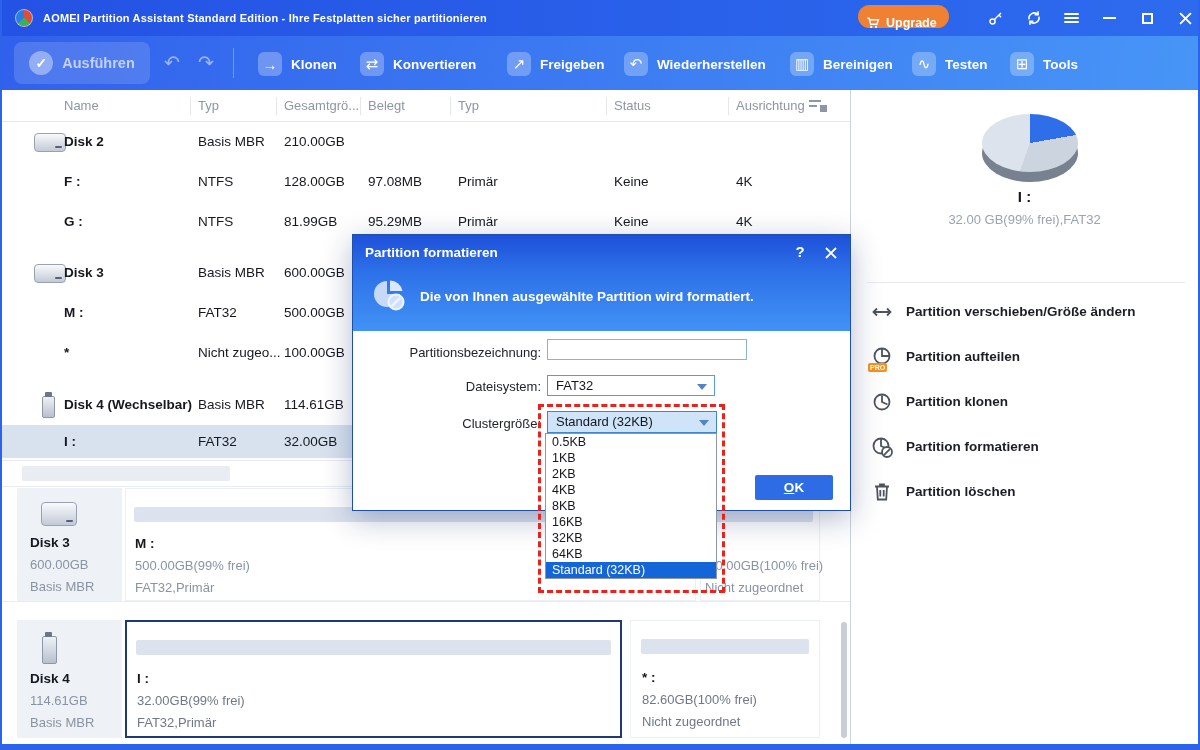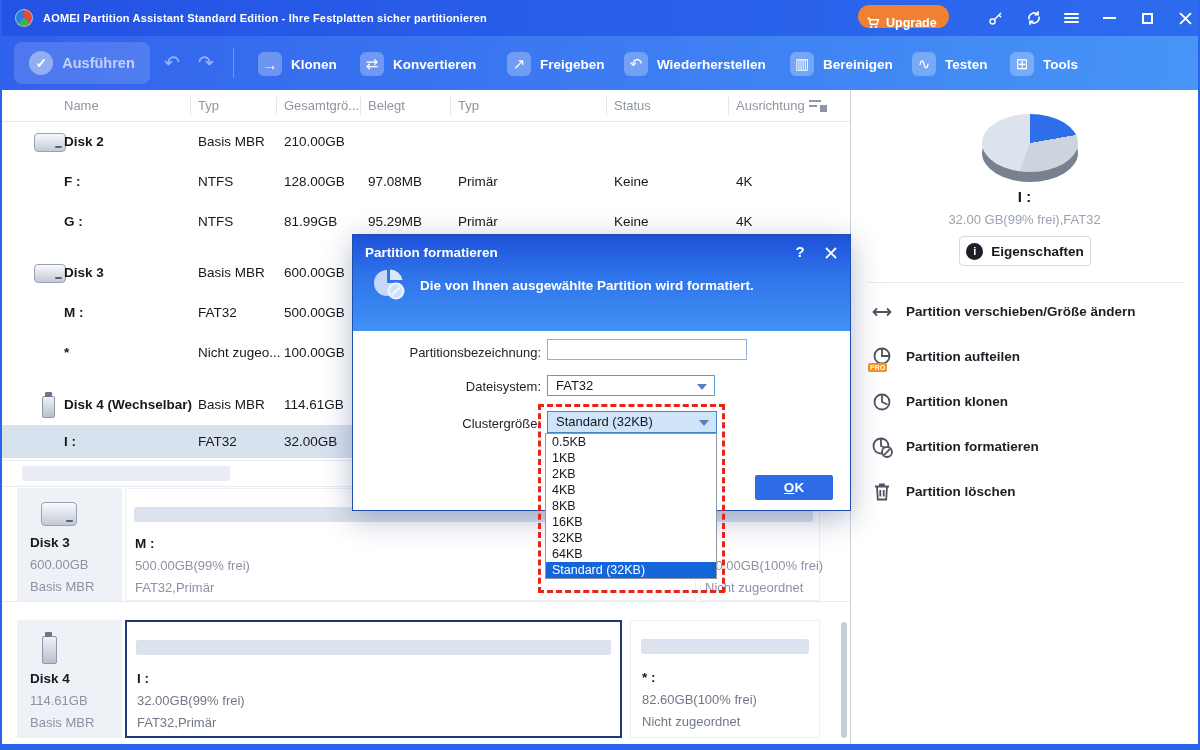--- a/index.html
+++ b/index.html
@@ -86,21 +86,21 @@
   .chev { position:absolute; right:14px; font-size:20px; color:#9aa3b0; font-weight:bold; top:50%; transform:translateY(-58%); }
 
   
   .dialog { position:absolute; left:350px; top:234px; width:499px; height:277px; background:#fff;
     border:1px solid #1f4fae; box-shadow:0 8px 28px rgba(10,30,90,.3); z-index:50; }
   .dlg-head { position:absolute; left:0; top:0; width:100%; height:96px;
     background:linear-gradient(180deg,#1d50d9 0,#2e72e9 40%,#4192f5 100%); }
   .dlg-title { position:absolute; left:12px; top:10px; color:#fff; font-size:13.5px; font-weight:bold; }
   .dlg-help { position:absolute; left:437px; top:8px; color:#fff; font-size:15px; font-weight:bold; width:20px; text-align:center; }
   .dlg-close { position:absolute; left:468px; top:8px; width:20px; height:20px; display:flex; align-items:center; justify-content:center; }
-  .dlg-banner { position:absolute; left:18px; top:32px; display:flex; align-items:center; gap:13px; }
+  .dlg-banner { position:absolute; left:18px; top:43px; display:flex; align-items:center; gap:13px; }
   .dlg-banner .btx { color:#fff; font-size:13.5px; font-weight:bold; }
   .flabel { position:absolute; width:180px; left:8px; text-align:right; font-size:13px; color:#20242b; line-height:21px; }
   .finput { position:absolute; left:194px; width:200px; height:21px; border:1px solid #8fb0d8; background:#fff; font-size:13px; padding:0 5px; font-family:"Liberation Sans",sans-serif; }
   .fselect { position:absolute; left:194px; height:21px; border:1px solid #5b9bd8; background:#fff; font-size:13px; color:#14171c; line-height:19px; padding-left:8px; }
   .fselect .arr { position:absolute; right:7px; top:8px; width:0; height:0; border-left:5px solid transparent; border-right:5px solid transparent; border-top:6px solid #5583c0; }
   .fselect.focus { background:#cfe4f8; border-color:#3f87c9; height:22px; }
   .okbtn { position:absolute; left:402px; top:240px; width:78px; height:25px; background:#2e6ce6; border-radius:2px;
     color:#fff; font-size:13.5px; font-weight:bold; display:flex; align-items:center; justify-content:center; }
   .okbtn .u { text-decoration:underline; }
 
@@ -318,24 +318,20 @@
       <span class="pinfo" style="left:11px; top:93px; color:#6f7886;">Nicht zugeordnet</span>
     </div>
   </div>
   <div class="scrollthumb"></div>
 
   <div class="rpanel">
     <div class="pie-rim"></div>
     <div class="pie"></div>
     <div class="vol-label">I :</div>
     <div class="vol-info">32.00 GB(99% frei),FAT32</div>
-    <div class="propbtn">
-      <span class="infodot"></span>
-      <span>Eigenschaften</span>
-    </div>
     <div class="rsep"></div>
 
     <div class="action" style="top:244px;">
       <span class="aic">
         <svg class="ic" width="24" height="24" viewBox="0 0 24 24">
             <circle cx="12" cy="11" r="7.5" fill="none" stroke="#4d545f" stroke-width="1.8"></circle>
             <path d="M12 3.5V11h7.5" fill="none" stroke="#4d545f" stroke-width="1.8"></path>
           </svg>
         <span class="probadge">PRO</span>
       </span>

